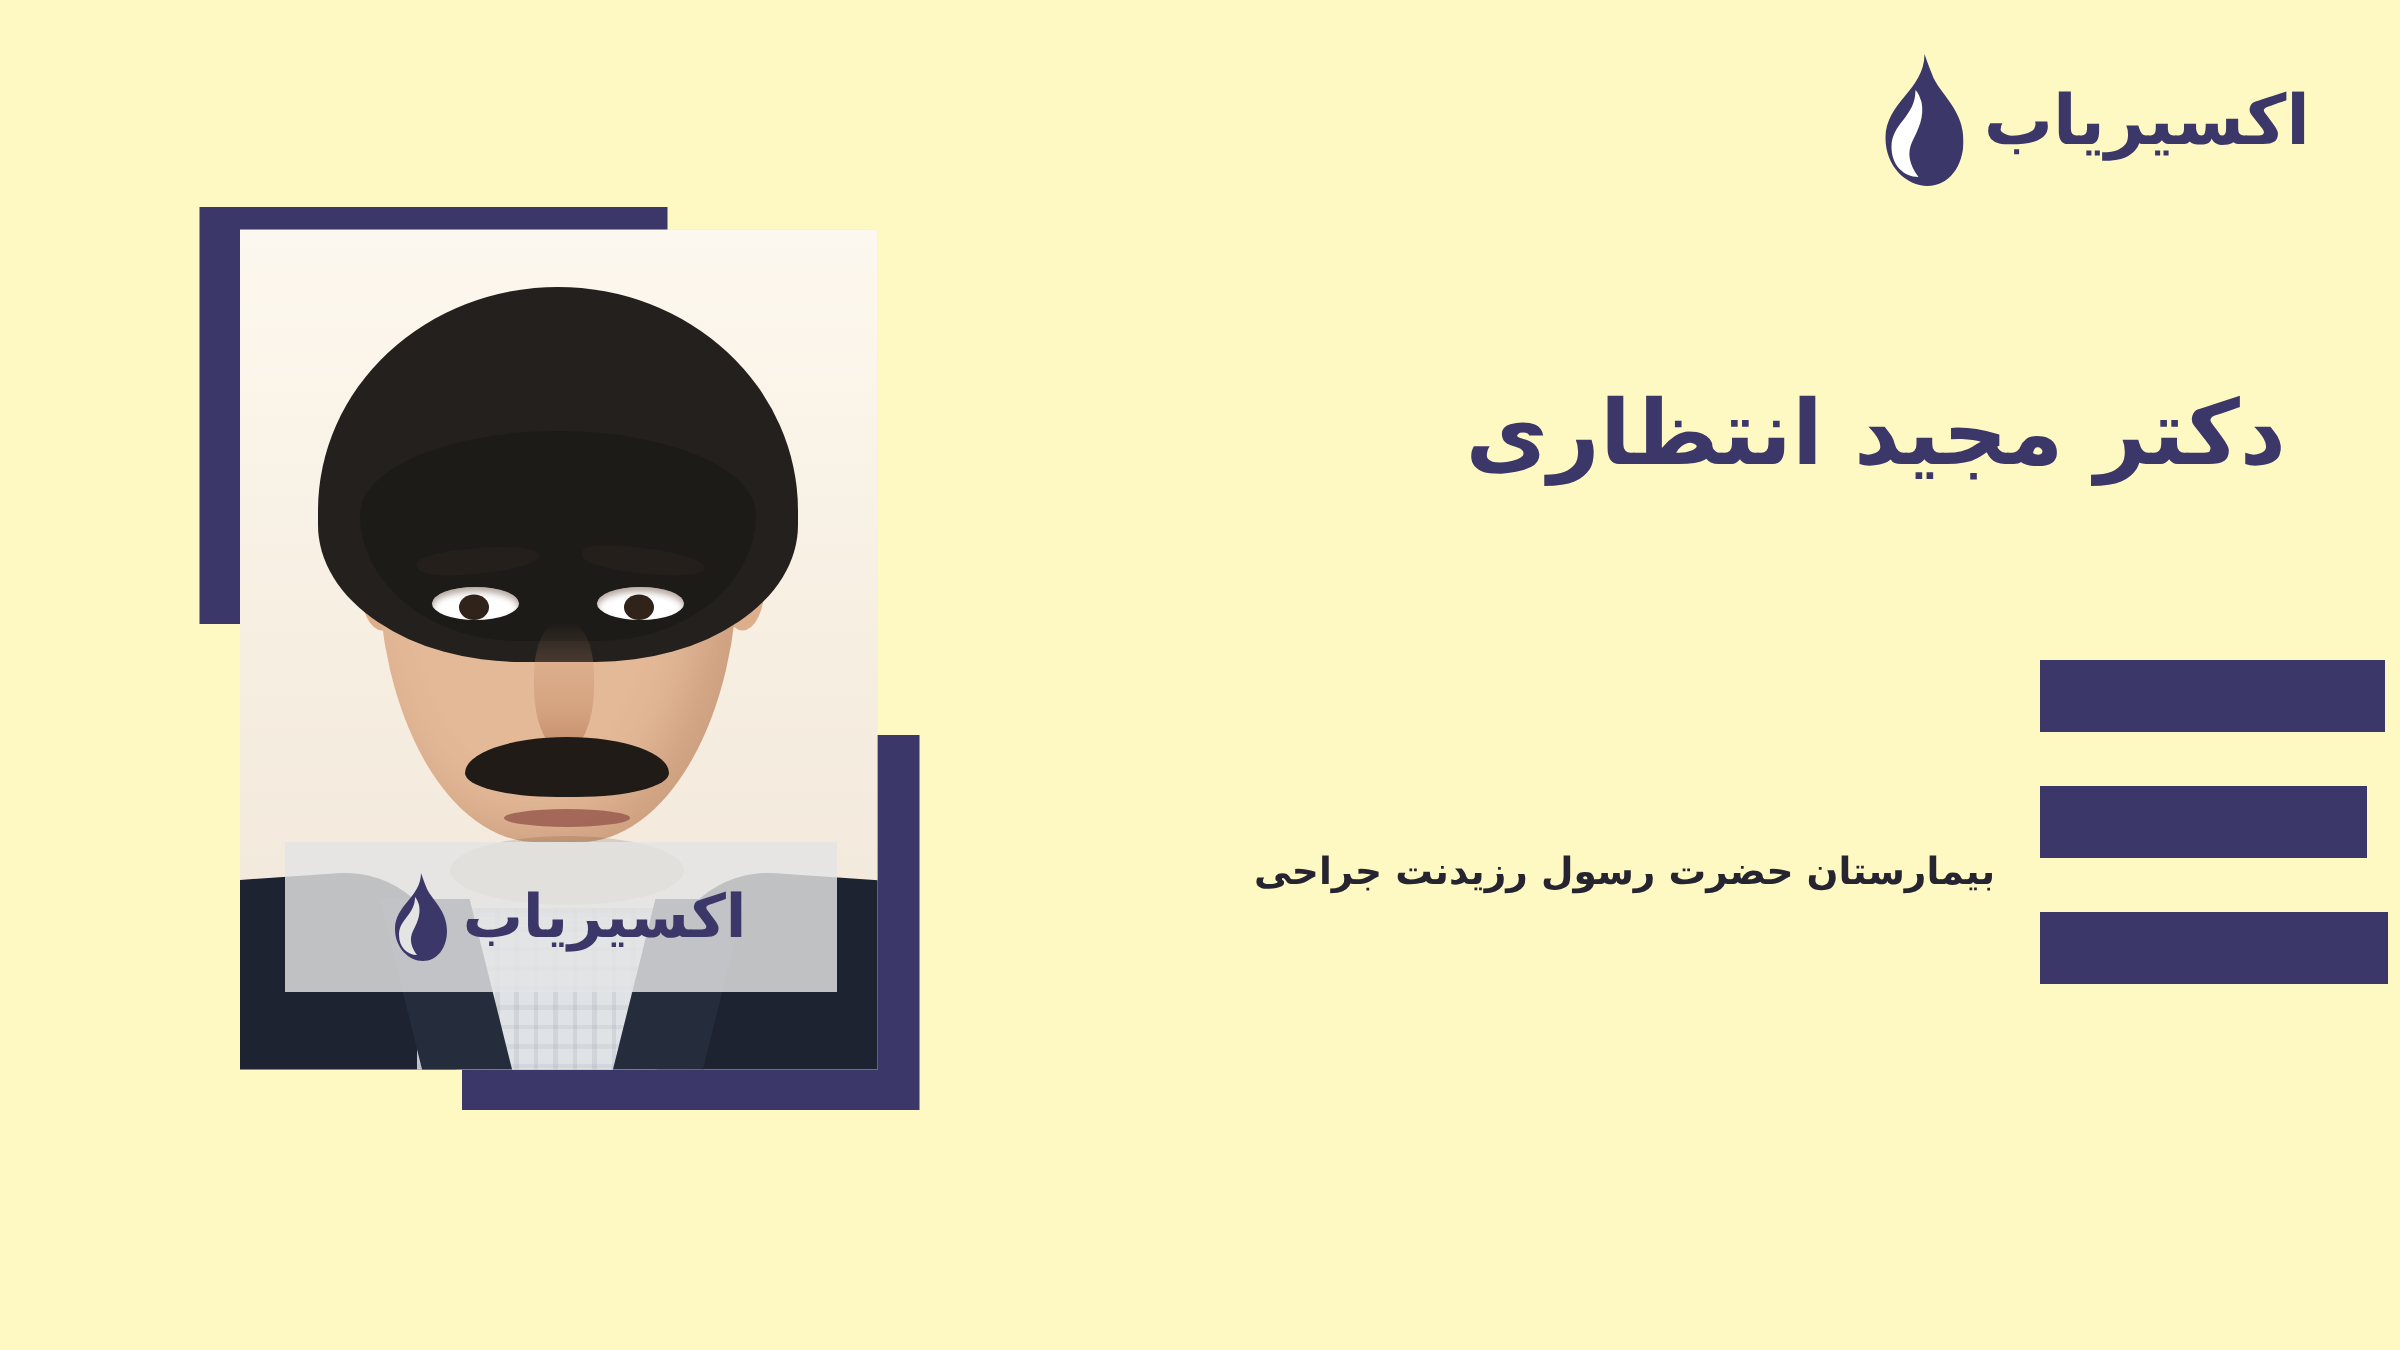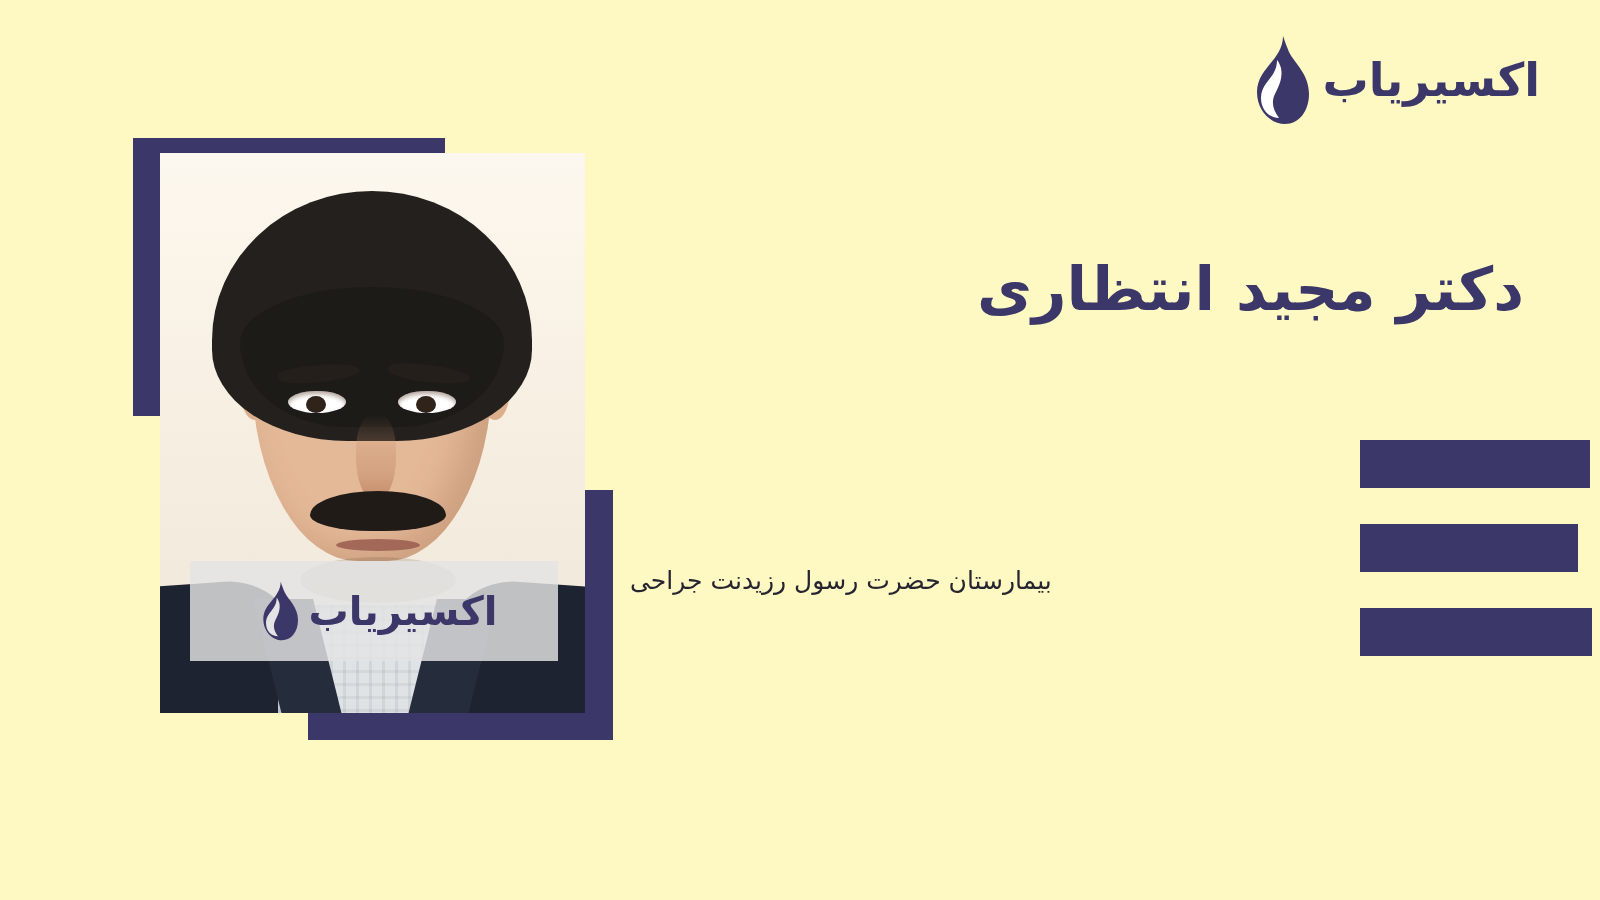--- a/index.html
+++ b/index.html
@@ -289,24 +289,24 @@
   }
   .bar.b1 { width: 230px; margin-right: 10px; }
   .bar.b2 { width: 218px; margin-right: 22px; }
   .bar.b3 { width: 232px; margin-right: 8px; }
 
   .workplace {
     position: absolute;
     right: 270px;
     top: 562px;
     width: 700px;
-    text-align: left;
+    text-align: right;
     direction: rtl;
     font-size: 25px;
-    font-weight: 400;
+    font-weight: 700;
     color: #262430;
     line-height: 1.5;
   }
 </style>
 </head>
 <body>
 
 <div class="card">
 
   <div class="brand">

